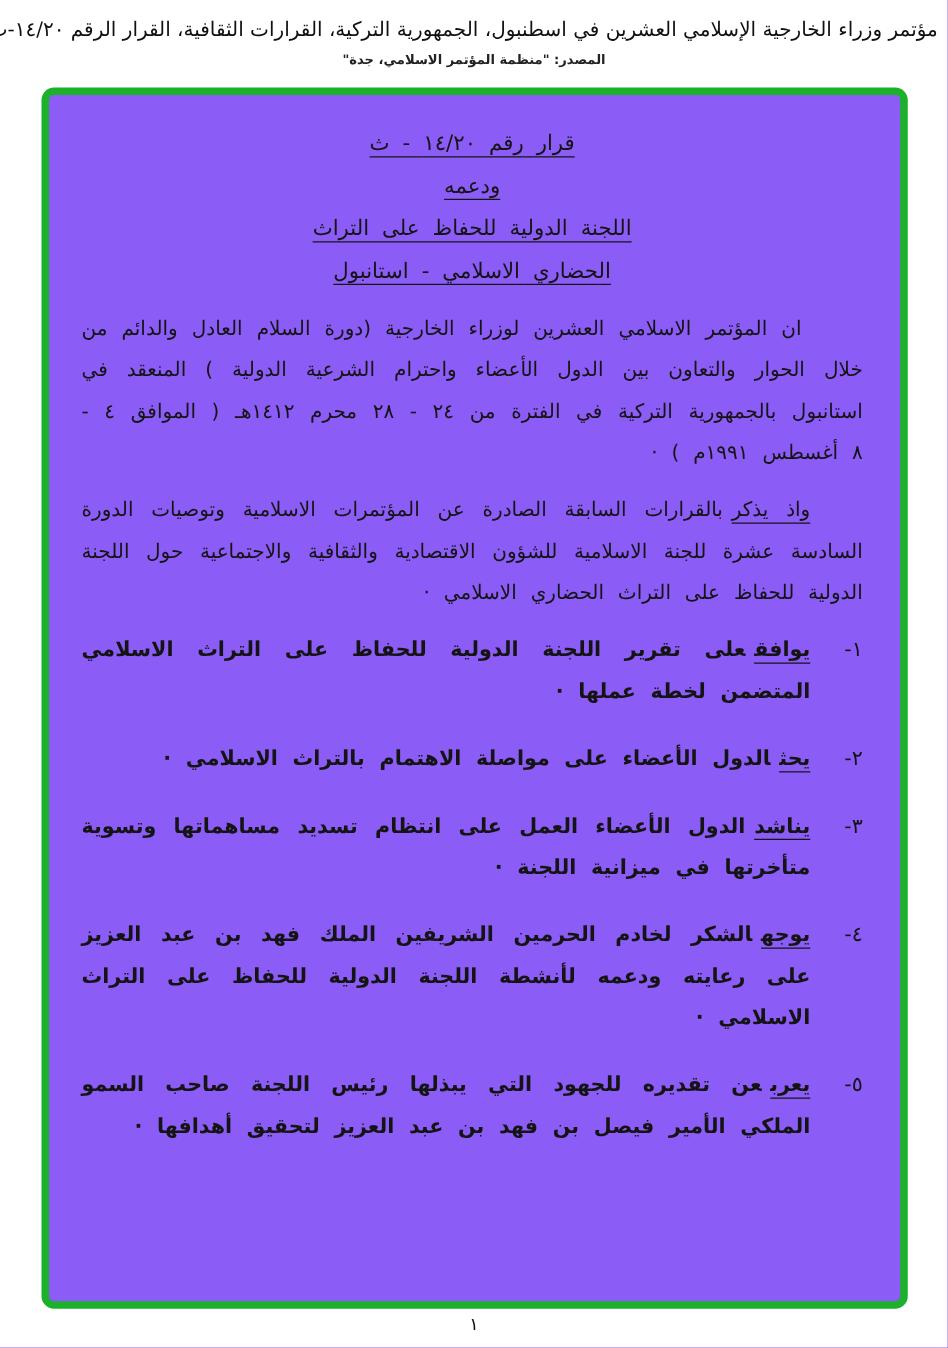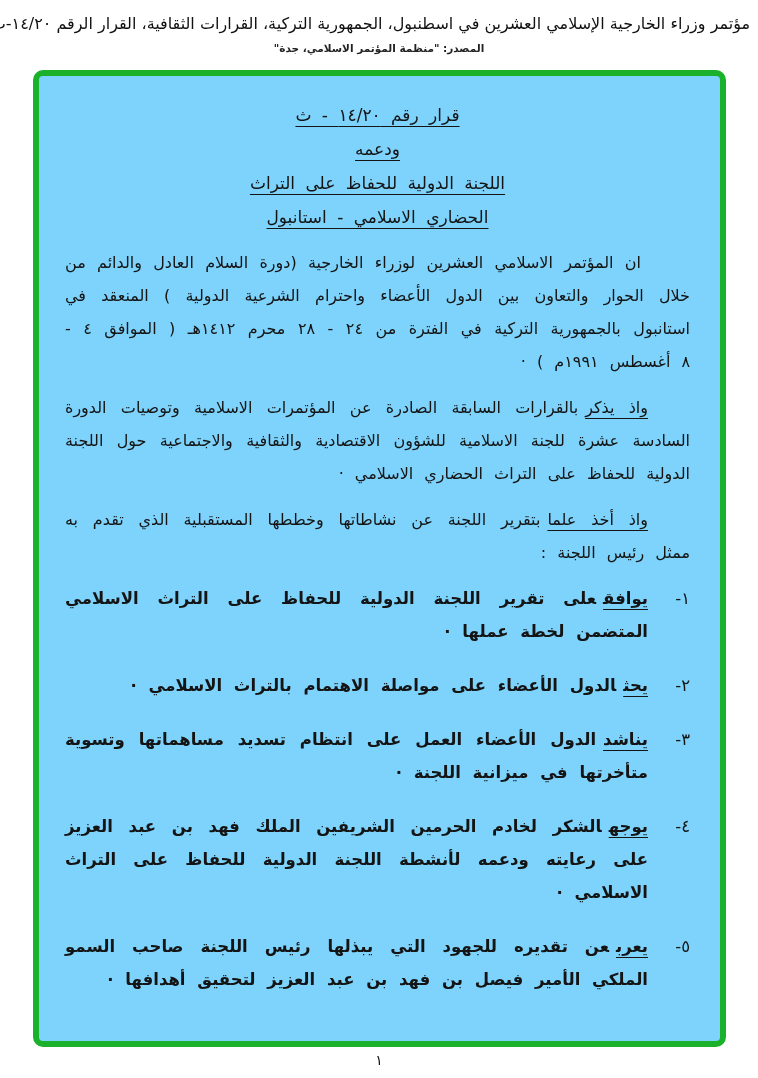--- a/index.html
+++ b/index.html
@@ -31,21 +31,21 @@
     color: #222;
   }
   .doc-frame {
     position: absolute;
     left: 33px; top: 70px;
     width: 693px; height: 977px;
     border: 6px solid #1cb12b;
     border-radius: 10px;
     padding: 22px 30px 10px 26px;
     overflow: hidden;
-    background: #7dd3fc;
+    background: #8b5cf6;
   }
   .title-block {
     text-align: center;
     font-size: 17px;
     line-height: 34px;
     letter-spacing: 2px;
     word-spacing: 5px;
     margin-bottom: 12px;
   }
   .title-line span {
@@ -107,21 +107,20 @@
     <div class="title-line"><span>قرار رقم ١٤/٢٠ - ث</span></div>
     <div class="title-line"><span>ودعمه</span></div>
     <div class="title-line"><span>اللجنة  الدولية  للحفاظ  على  التراث</span></div>
     <div class="title-line"><span>الحضاري الاسلامي - استانبول</span></div>
   </div>
 
   <p class="para"><u></u><span>ان المؤتمر الاسلامي العشرين لوزراء الخارجية (دورة السلام العادل والدائم من خلال الحوار والتعاون بين الدول الأعضاء واحترام الشرعية الدولية ) المنعقد في استانبول بالجمهورية التركية في الفترة من ٢٤ - ٢٨ محرم ١٤١٢هـ ( الموافق ٤ - ٨ أغسطس ١٩٩١م ) ·</span></p>
 
   <p class="para"><u>واذ يذكر</u><span>بالقرارات السابقة الصادرة عن المؤتمرات الاسلامية وتوصيات الدورة السادسة عشرة للجنة الاسلامية للشؤون الاقتصادية والثقافية والاجتماعية حول اللجنة الدولية للحفاظ على التراث الحضاري الاسلامي ·</span></p>
 
-  <p class="para"><u>واذ أخذ علما</u><span>بتقرير اللجنة عن نشاطاتها وخططها المستقبلية الذي تقدم به ممثل رئيس اللجنة :</span></p>
 
   <div class="clauses">
 
     <div class="clause">
       <span class="clause-num">١-</span>
       <span class="clause-text"><u>يوافق</u><span>على تقرير اللجنة الدولية للحفاظ على التراث الاسلامي المتضمن لخطة عملها ·</span></span>
     </div>
 
     <div class="clause">
       <span class="clause-num">٢-</span>

